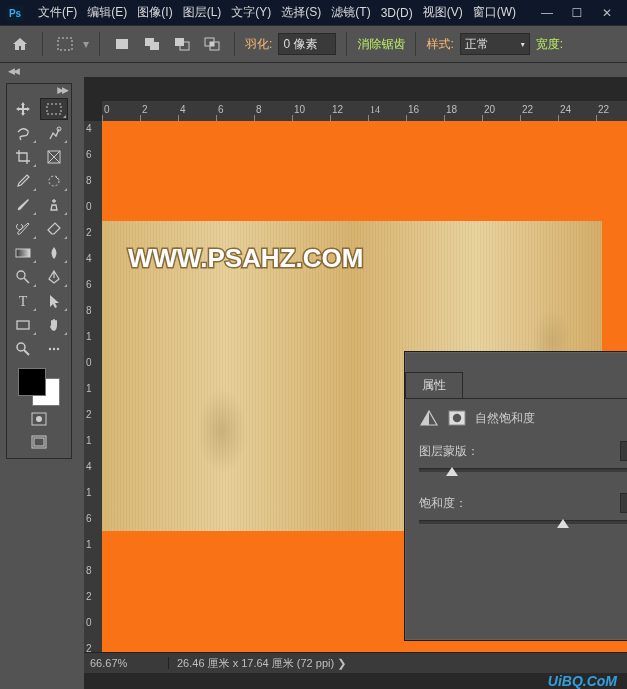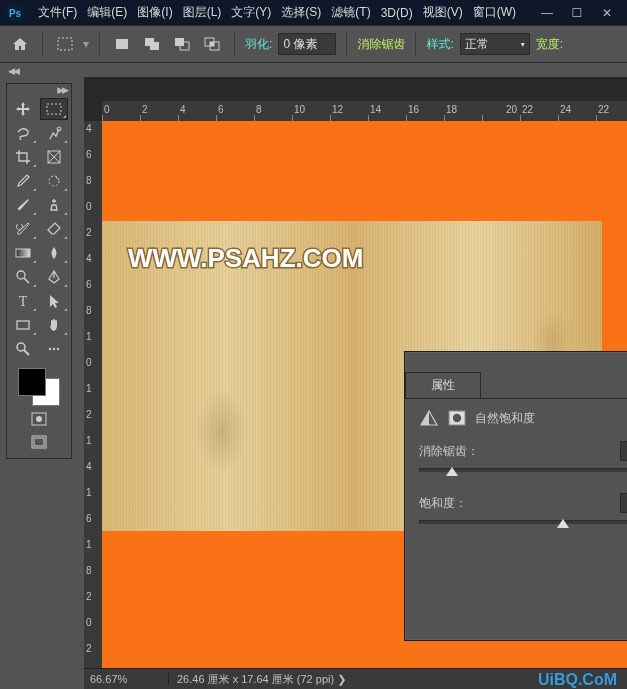--- a/index.html
+++ b/index.html
@@ -6,21 +6,21 @@
   .menubar{height:25px;background:#0f172a;display:flex;align-items:center;padding:0 5px;border-bottom:1px solid #2a2a2a}
   .menubar .logo{width:20px;height:18px;margin-right:8px;display:flex;align-items:center;justify-content:center}
   .menubar .item{padding:0 5px;cursor:default;color:#d9d9d9}
   .menubar .win-controls{margin-left:auto;display:flex}
   .menubar .win-controls span{width:30px;height:20px;display:flex;align-items:center;justify-content:center;color:#bbb}
   .optbar{height:36px;background:#535353;border-bottom:1px solid #2a2a2a;display:flex;align-items:center;padding:0 8px;gap:6px;color:#bbb}
   .home-ico{width:24px;height:24px;display:flex;align-items:center;justify-content:center}
   .vdiv{width:1px;height:24px;background:#3a3a3a;margin:0 4px}
   .obtn{width:22px;height:22px;display:flex;align-items:center;justify-content:center;border:1px solid transparent}
   .obtn svg{display:block}
-  .lbl{color:#5eead4;white-space:nowrap}
+  .lbl{color:#fdba74;white-space:nowrap}
   .numbox{width:48px;height:20px;background:#3a3a3a;border:1px solid #2a2a2a;display:flex;align-items:center;padding:0 4px;color:#ddd}
   .selbox{width:60px;height:20px;background:#3a3a3a;border:1px solid #2a2a2a;display:flex;align-items:center;padding:0 4px;color:#ddd}
   .dim{color:#bef264}
   .panel-collapse{height:16px;background:#535353;border-bottom:1px solid #2a2a2a;display:flex;align-items:center;padding-left:8px}
   .dbl-chevron{font-size:9px;color:#bbb;letter-spacing:-2px}
   .workspace{position:absolute;left:0;top:77px;right:0;bottom:0;background:#535353}
   .toolbox{position:absolute;left:6px;top:6px;width:64px;background:#535353;border:1px solid #2a2a2a}
   .toolbox .collapse{height:12px;display:flex;align-items:center;justify-content:flex-end;padding-right:4px}
   .toolgrid{display:grid;grid-template-columns:1fr 1fr;gap:2px;padding:2px}
   .tool{width:28px;height:22px;display:flex;align-items:center;justify-content:center;position:relative}
@@ -42,29 +42,29 @@
   .ruler-v{position:absolute;left:0;top:44px;width:18px;bottom:20px;background:#3a3a3a;border-right:1px solid #222;color:#bfbfbf;font-size:10px;overflow:hidden}
   .ruler-v .num{position:absolute;left:2px;writing-mode:horizontal-tb}
   .canvas-area{position:absolute;left:18px;top:44px;right:0;bottom:20px;background:#f97316;overflow:hidden}
   .canvas{position:absolute;left:0;top:100px;width:500px;height:310px;background:linear-gradient(90deg,#d9b876,#e6cf99,#d7b370,#e8d39e,#d4ae6a);overflow:hidden}
   .wood{position:absolute;inset:0;background:
     repeating-linear-gradient(90deg,rgba(120,85,30,.07) 0px,rgba(120,85,30,.07) 1px,transparent 1px,transparent 3px),
     radial-gradient(ellipse 38px 65px at 120px 210px,rgba(110,78,30,.22),transparent 65%),
     radial-gradient(ellipse 33px 55px at 370px 240px,rgba(110,78,30,.18),transparent 65%),
     radial-gradient(ellipse 30px 48px at 450px 120px,rgba(110,78,30,.14),transparent 65%)}
   .watermark{position:absolute;left:26px;top:22px;font-size:26px;font-weight:800;color:#fff;-webkit-text-stroke:3px #8a6a36;paint-order:stroke fill}
-  .statusbar{position:absolute;left:0;right:0;bottom:0;height:20px;background:#3a3a3a;display:flex;align-items:center;border-top:1px solid #222;color:#bfbfbf;font-size:11px}
+  .statusbar{position:absolute;left:0;right:0;bottom:16px;height:20px;background:#3a3a3a;display:flex;align-items:center;border-top:1px solid #222;color:#bfbfbf;font-size:11px}
   .statusbar .zoom{width:72px;padding:0 6px;border-right:1px solid #222}
   .statusbar .docinfo{padding:0 8px;flex:1}
-  .brand{position:absolute;right:10px;bottom:0;font-size:16px;font-weight:800;color:#3c9bd3;text-shadow:0 0 1px #0a3a5a}
+  .brand{position:absolute;right:10px;bottom:0;font-size:14px;font-weight:800;font-style:italic;color:#3c9bd3;text-shadow:0 0 1px #0a3a5a}
   
   .props{position:absolute;left:320px;top:274px;width:305px;height:288px;background:#535353;border:1px solid #1d1d1d;box-shadow:0 0 0 1px #606060 inset}
   .props .titlebar{height:20px;display:flex;align-items:center;justify-content:flex-end;padding:0 6px}
   .props .tabrow{display:flex;border-bottom:1px solid #2a2a2a}
-  .props .ptab{padding:4px 25px;background:#535353;color:#ddd;border:1px solid #2a2a2a;border-bottom:none}
+  .props .ptab{padding:4px 16px;background:#535353;color:#ddd;border:1px solid #2a2a2a;border-bottom:none}
   .props .body{padding:10px 14px 14px}
   .props .adjust-head{display:flex;align-items:center;gap:8px;margin-bottom:14px}
   .adj-ico{width:20px;height:18px;display:flex;align-items:center;justify-content:center}
   .srow{margin-bottom:12px}
   .srow .line1{display:flex;align-items:center;justify-content:space-between;margin-bottom:4px}
   .valbox{width:62px;height:18px;background:#3a3a3a;color:#ddd;border:1px solid #2a2a2a;text-align:right;padding:0 6px;font-size:11px}
   .slider{position:relative;height:16px}
   .track{position:absolute;left:0;right:0;top:3px;height:3px;background:#3a3a3a;border-top:1px solid #2a2a2a}
   .thumb{position:absolute;top:2px;width:0;height:0;border-left:6px solid transparent;border-right:6px solid transparent;border-bottom:9px solid #ddd;transform:translateX(-6px);cursor:pointer}
 </style>
@@ -331,27 +331,27 @@
           <div class="num" style="left: 78px;">4</div>
           <div class="tick" style="left: 114px;"></div>
           <div class="num" style="left: 116px;">6</div>
           <div class="tick" style="left: 152px;"></div>
           <div class="num" style="left: 154px;">8</div>
           <div class="tick" style="left: 190px;"></div>
           <div class="num" style="left: 192px;">10</div>
           <div class="tick" style="left: 228px;"></div>
           <div class="num" style="left: 230px;">12</div>
           <div class="tick" style="left: 266px;"></div>
-          <div class="num" style="left: 268px;">14</div>
+          <div class="num" style="left: 268px; font-family: Liberation Serif, serif;">14</div>
           <div class="tick" style="left: 304px;"></div>
           <div class="num" style="left: 306px;">16</div>
           <div class="tick" style="left: 342px;"></div>
           <div class="num" style="left: 344px;">18</div>
           <div class="tick" style="left: 380px;"></div>
-          <div class="num" style="left: 404px;">20</div>
+          <div class="num" style="left: 382px;">20</div>
           <div class="tick" style="left: 418px;"></div>
           <div class="num" style="left: 420px;">22</div>
           <div class="tick" style="left: 456px;"></div>
           <div class="num" style="left: 458px;">24</div>
           <div class="tick" style="left: 494px;"></div>
           <div class="num" style="left: 496px;">22</div>
         </div>
     </div>
     <div class="ruler-v" id="vticks">
         <div class="num" style="top: 2px;">4</div>
@@ -408,21 +408,21 @@
               <svg width="18" height="16">
                 <rect x="1" y="1" width="16" height="14" fill="#ddd" stroke="#888"></rect>
                 <circle cx="9" cy="8" r="4.2" fill="#555"></circle>
               </svg>
             </span>
           <span>自然饱和度</span>
         </div>
 
         <div class="srow">
           <div class="line1">
-            <span>消除锯齿：</span>
+            <span>图层蒙版：</span>
             <div class="valbox">-77</div>
           </div>
           <div class="slider">
             <div class="track"></div>
             <div class="thumb" style="left:12%"></div>
           </div>
         </div>
 
         <div class="srow">
           <div class="line1">

